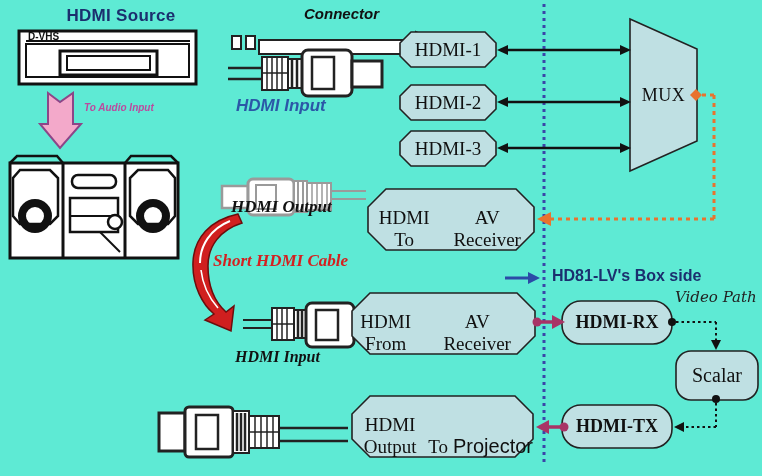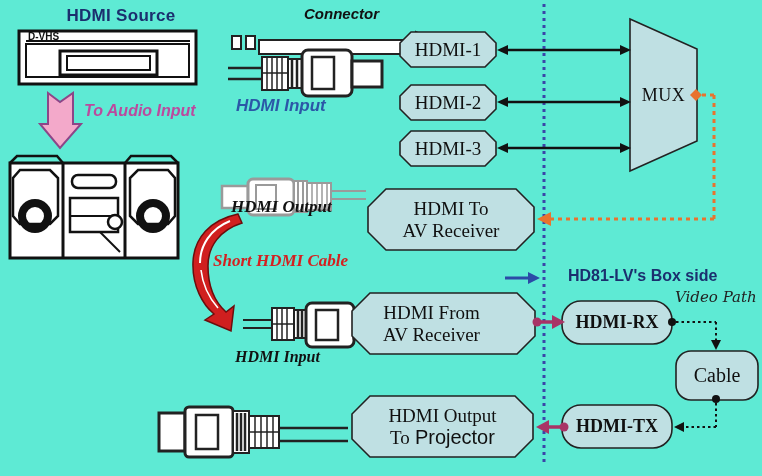--- a/index.html
+++ b/index.html
@@ -8,33 +8,33 @@
   .canvas svg.bg{position:absolute;left:0;top:0;}
   .lbl{position:absolute;white-space:nowrap;}
   .t-navy{color:#1b2f6e;font-weight:bold;}
   .t-blue{color:#2b57a7;font-weight:bold;font-style:italic;}
   .t-magenta{color:#bb4a9e;font-weight:bold;font-style:italic;}
   .t-red{color:#d42020;font-weight:bold;font-style:italic;font-family:"Liberation Serif",serif;}
   .t-blackital{color:#111;font-weight:bold;font-style:italic;}
   .t-serifital{color:#111;font-weight:bold;font-style:italic;font-family:"Liberation Serif",serif;}
   .node-text{position:absolute;display:flex;align-items:center;justify-content:center;
              font-family:"Liberation Serif",serif;color:#101010;text-align:center;}
-  .two-line{flex-direction:column;line-height:1.12;}
+  .two-line{flex-direction:row;line-height:1.12;align-items:flex-end;}
   .boldserif{font-weight:bold;}
   
   #l-hdmi-source{left:48px;top:6px;width:146px;text-align:center;font-size:17px;letter-spacing:.3px;}
   #l-dvhs{left:28px;top:31px;font-size:10px;font-weight:bold;color:#111;}
-  #l-to-audio{left:84px;top:102px;font-size:16px;}
+  #l-to-audio{left:84px;top:102px;font-size:10px;}
   #l-connector{left:304px;top:5px;font-size:15px;}
   #l-hdmi-input-top{left:236px;top:96px;font-size:17px;}
   #l-hdmi-output{left:231px;top:197px;font-size:17px;}
   #l-short-cable{left:213px;top:251px;font-size:17px;}
   #l-hdmi-input-bot{left:235px;top:348px;font-size:16px;}
   #l-hdmi-to-proj{left:161px;top:449px;font-size:18px;}
-  #l-box-side{left:552px;top:267px;font-size:16px;margin-left:16px;}
+  #l-box-side{left:552px;top:267px;font-size:16px;}
   #l-video-path{left:675px;top:288px;font-size:15px;font-style:italic;color:#222;
                 font-family:"DejaVu Serif",serif;}
   #n-hdmi1{left:400px;top:32px;width:96px;height:35px;font-size:19px;}
   #n-hdmi2{left:400px;top:85px;width:96px;height:35px;font-size:19px;}
   #n-hdmi3{left:400px;top:131px;width:96px;height:35px;font-size:19px;}
   #n-mux{left:630px;top:80px;width:67px;height:30px;font-size:18px;letter-spacing:.5px;}
   #n-to-av{left:368px;top:189px;width:166px;height:61px;font-size:19px;}
   #n-from-av{left:340px;top:293px;width:183px;height:61px;font-size:19px;}
   #n-out-proj{left:352px;top:396px;width:181px;height:61px;font-size:19px;}
   #n-rx{left:562px;top:301px;width:110px;height:43px;font-size:18px;}
@@ -248,15 +248,15 @@
 
   <div class="node-text two-line" id="n-out-proj">
     <span>HDMI Output</span>
     <span>
       <span>To</span><span class="proj-sans">Projector</span>
     </span>
   </div>
 
   <div class="node-text boldserif" id="n-rx">HDMI-RX</div>
   <div class="node-text boldserif" id="n-tx">HDMI-TX</div>
-  <div class="node-text" id="n-scalar">Cable</div>
+  <div class="node-text" id="n-scalar">Scalar</div>
 
 </div>
 
 </body></html>

